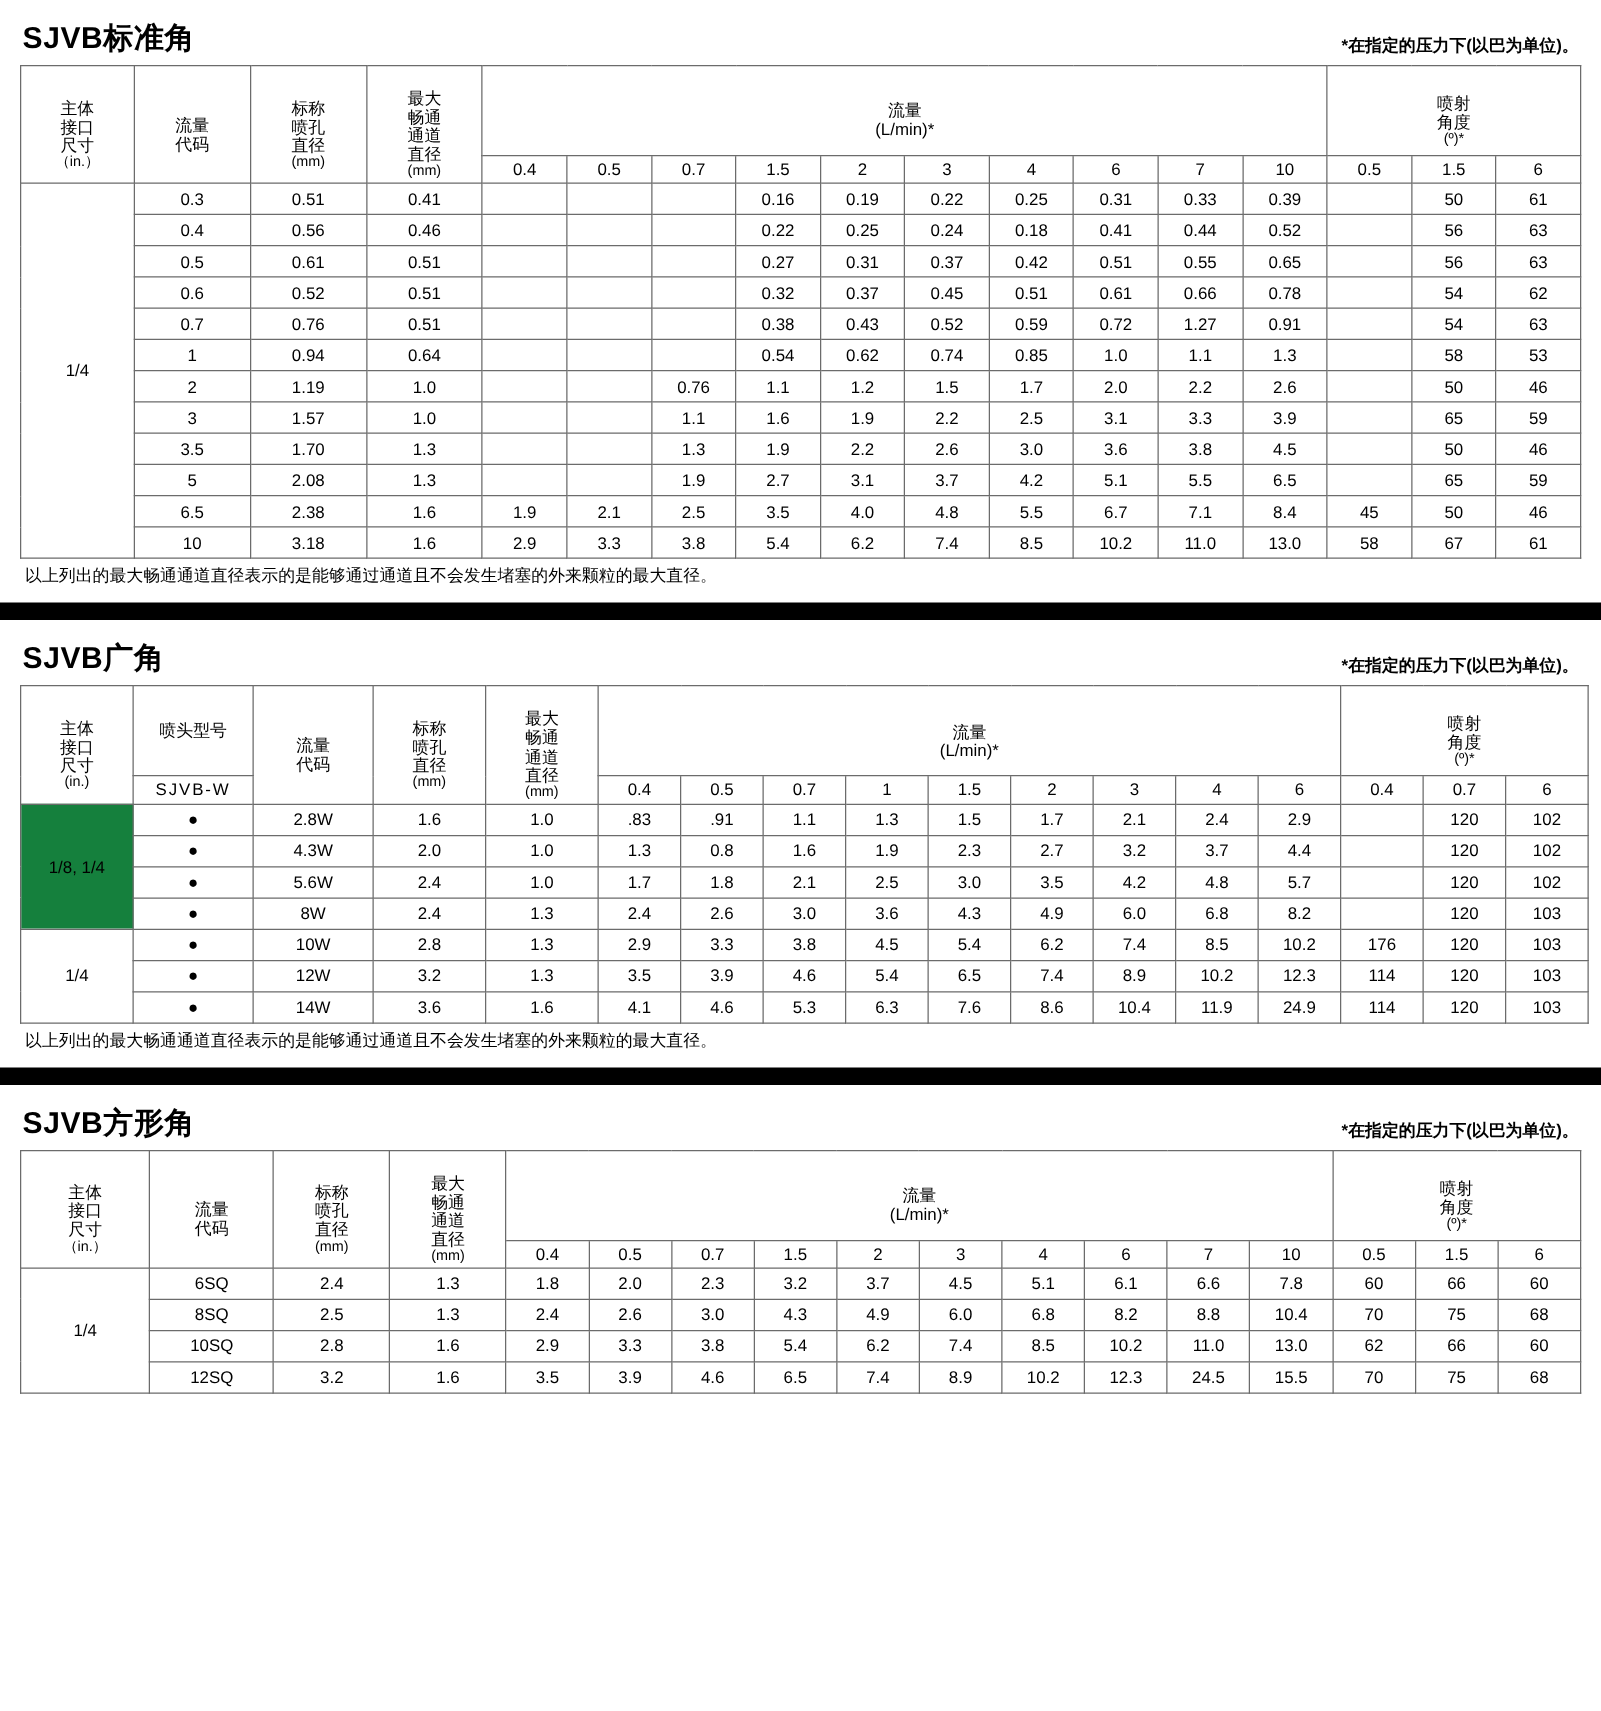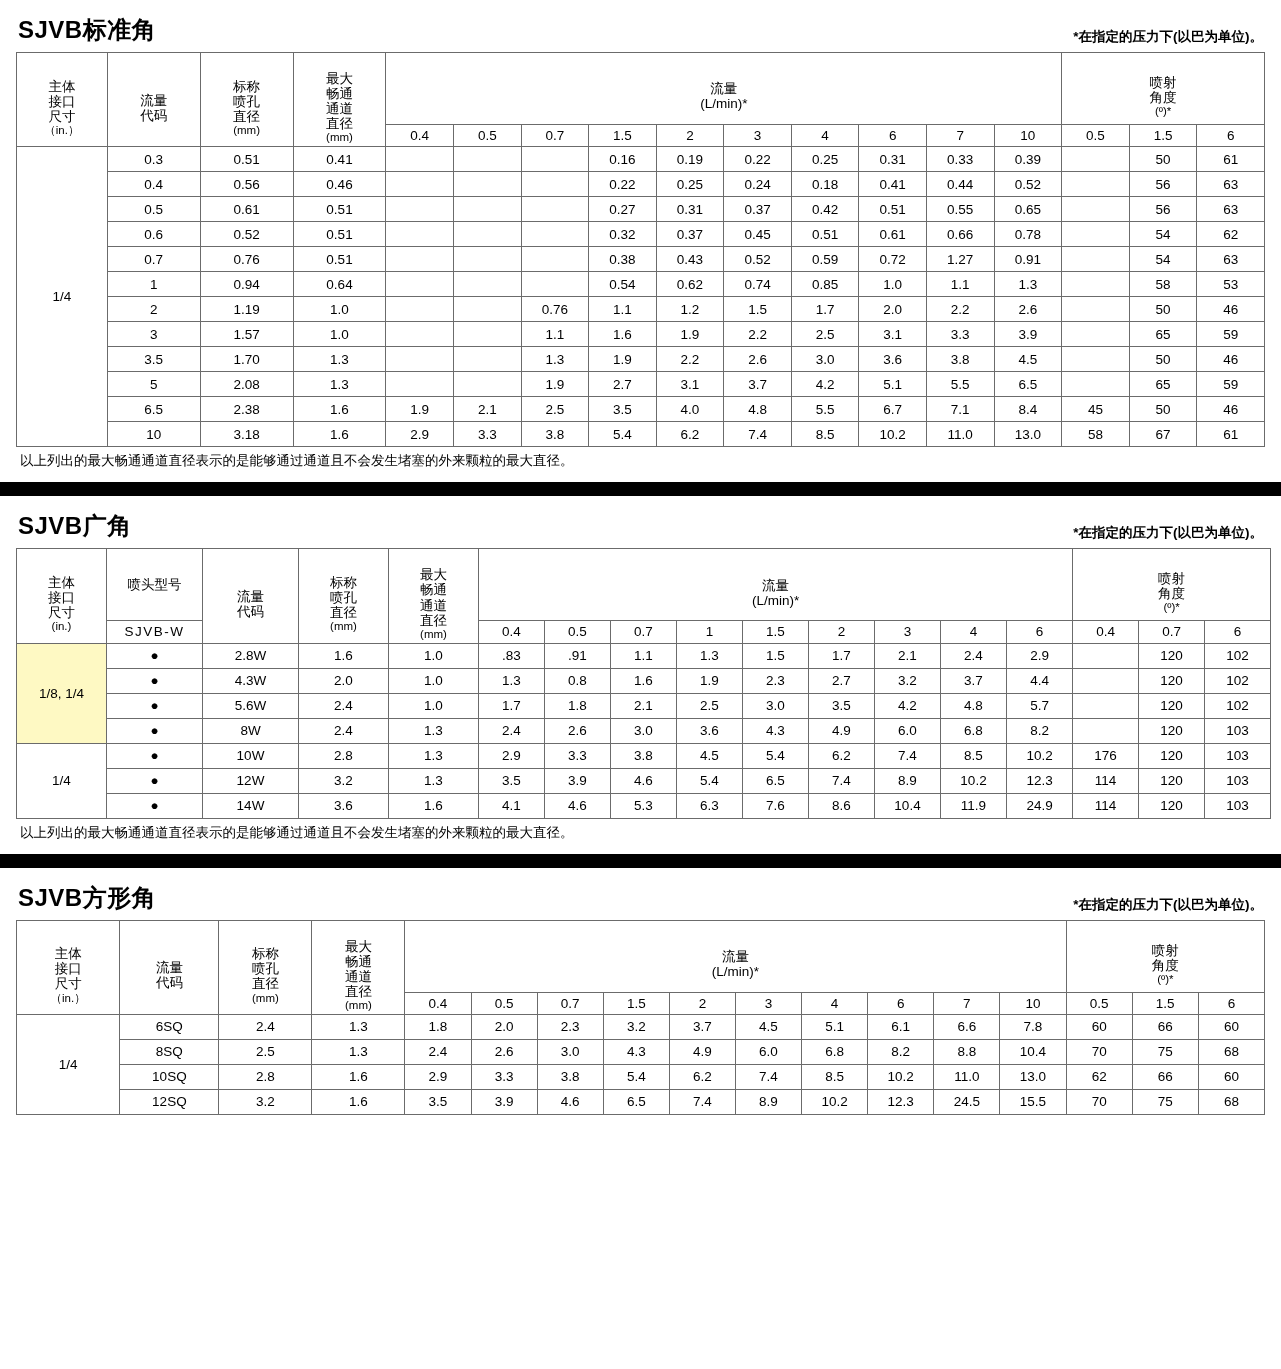--- a/index.html
+++ b/index.html
@@ -454,21 +454,21 @@
           <th>3</th>
           <th>4</th>
           <th>6</th>
           <th>0.4</th>
           <th>0.7</th>
           <th>6</th>
         </tr>
       </thead>
       <tbody>
           <tr class="r row-alt">
-            <td class="body-size" rowspan="4" style="background: #fef9c3;">1/8, 1/4</td>
+            <td class="body-size" rowspan="4" style="background: #15803d;">1/8, 1/4</td>
             <td class="dot">●</td>
             <td>2.8W</td>
             <td>1.6</td>
             <td>1.0</td>
             <td>.83</td>
             <td>.91</td>
             <td>1.1</td>
             <td>1.3</td>
             <td>1.5</td>
             <td>1.7</td>

